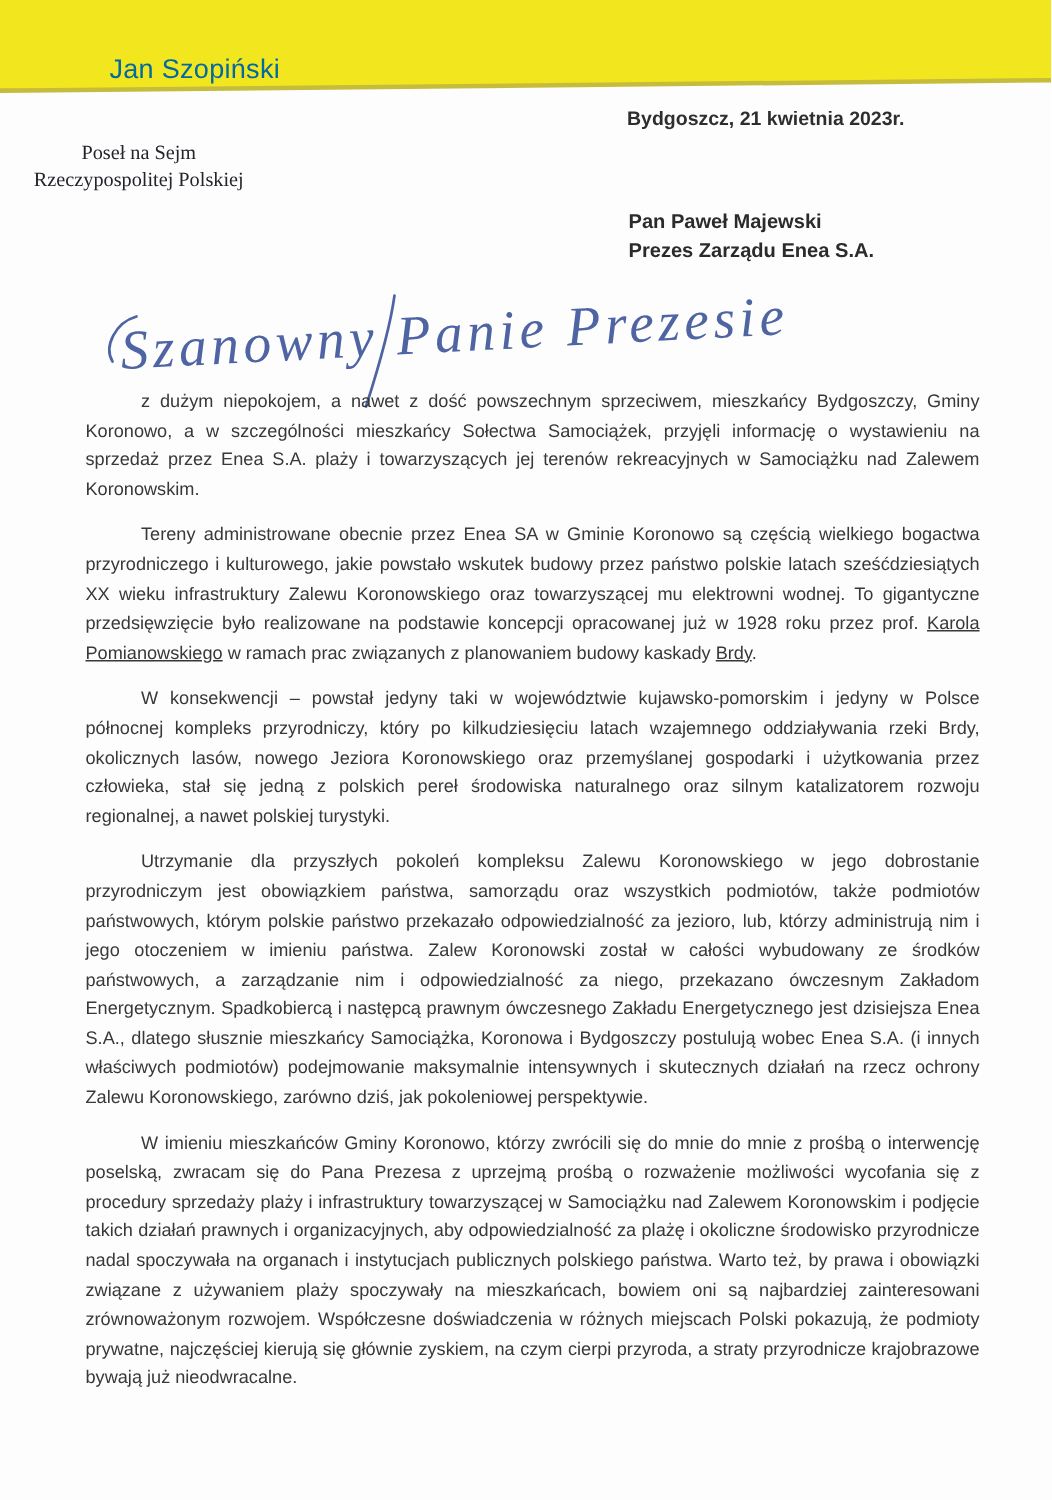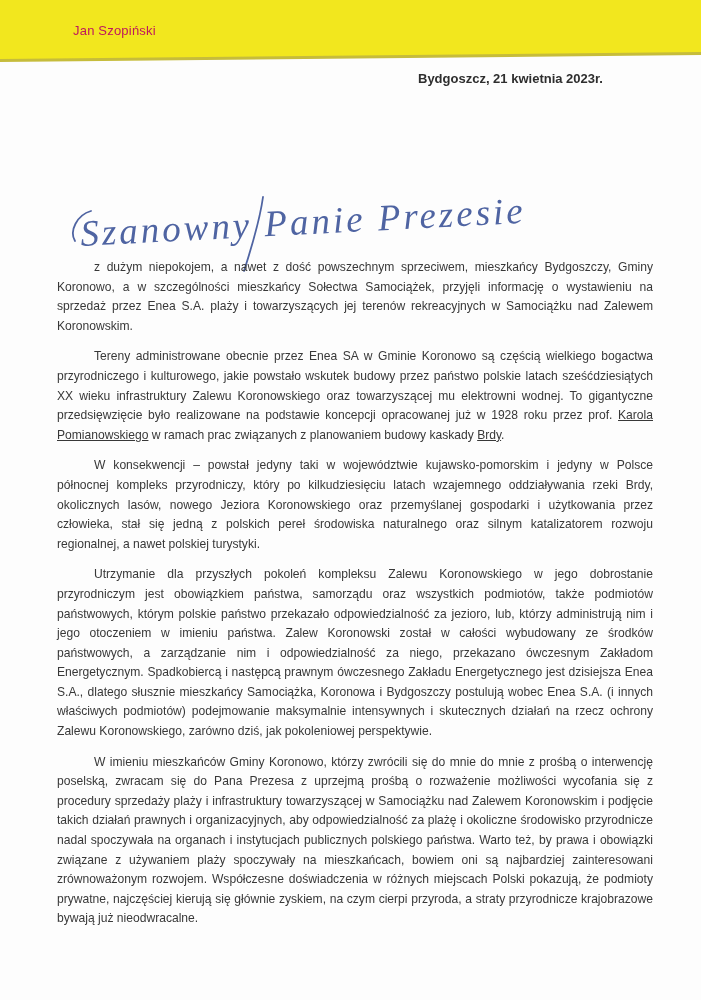--- a/index.html
+++ b/index.html
@@ -16,22 +16,22 @@
     position:absolute;top:0;left:0;width:701px;height:64px;
     background:#c6bc3b;
     clip-path:polygon(0 0,100% 0,100% 55px,0 62px);
   }
   .band{
     position:absolute;top:0;left:0;width:701px;height:62px;
     background:#f2e71e;
     clip-path:polygon(0 0,100% 0,100% 52px,0 59px);
   }
   .header-name{
-    position:absolute;left:73px;top:23px;
-    font-size:13px;color:#be185d;letter-spacing:.2px;
+    position:absolute;left:73px;top:36px;
+    font-size:18px;color:#0369a1;letter-spacing:.2px;
   }
   .dateline{
     position:absolute;left:418px;top:71px;
     font-size:13px;color:#2e2e2e;font-weight:bold;
   }
   .sender{
     position:absolute;left:20px;top:93px;width:145px;
     text-align:center;
     font-family:"Liberation Serif",serif;
     font-size:13.5px;line-height:17.5px;color:#23232b;
@@ -68,21 +68,29 @@
 
 <div class="page">
 
   <div class="band-edge"></div>
   <div class="band"></div>
 
   <div class="header-name">Jan Szopiński</div>
 
   <div class="dateline">Bydgoszcz, 21 kwietnia 2023r.</div>
 
+  <div class="sender">
+    <div>Poseł na Sejm</div>
+    <div>Rzeczypospolitej Polskiej</div>
+  </div>
 
+  <div class="recipient">
+    <div>Pan Paweł Majewski</div>
+    <div>Prezes Zarządu Enea S.A.</div>
+  </div>
 
   <svg class="salutation-svg" viewBox="0 0 480 105">
     <text x="26" y="63" transform="rotate(-3 26 63)">Szanowny Panie Prezesie</text>
     <path d="M208,14 C205,36 198,60 189,88"></path>
     <path d="M20,58 C14,48 22,32 36,28"></path>
   </svg>
 
   <div class="letter-body">
       <p><span>z dużym niepokojem, a nawet z dość powszechnym sprzeciwem, mieszkańcy Bydgoszczy, Gminy Koronowo, a w szczególności mieszkańcy Sołectwa Samociążek, przyjęli informację o wystawieniu na sprzedaż przez Enea S.A. plaży i towarzyszących jej terenów rekreacyjnych w Samociążku nad Zalewem Koronowskim.</span></p>
       <p><span>Tereny administrowane obecnie przez Enea SA w Gminie Koronowo są częścią wielkiego bogactwa przyrodniczego i kulturowego, jakie powstało wskutek budowy przez państwo polskie latach sześćdziesiątych XX wieku infrastruktury Zalewu Koronowskiego oraz towarzyszącej mu elektrowni wodnej. To gigantyczne przedsięwzięcie było realizowane na podstawie koncepcji opracowanej już w 1928 roku przez prof. </span><span class="u">Karola Pomianowskiego</span><span> w ramach prac związanych z planowaniem budowy kaskady </span><span class="u">Brdy</span><span>.</span></p>

